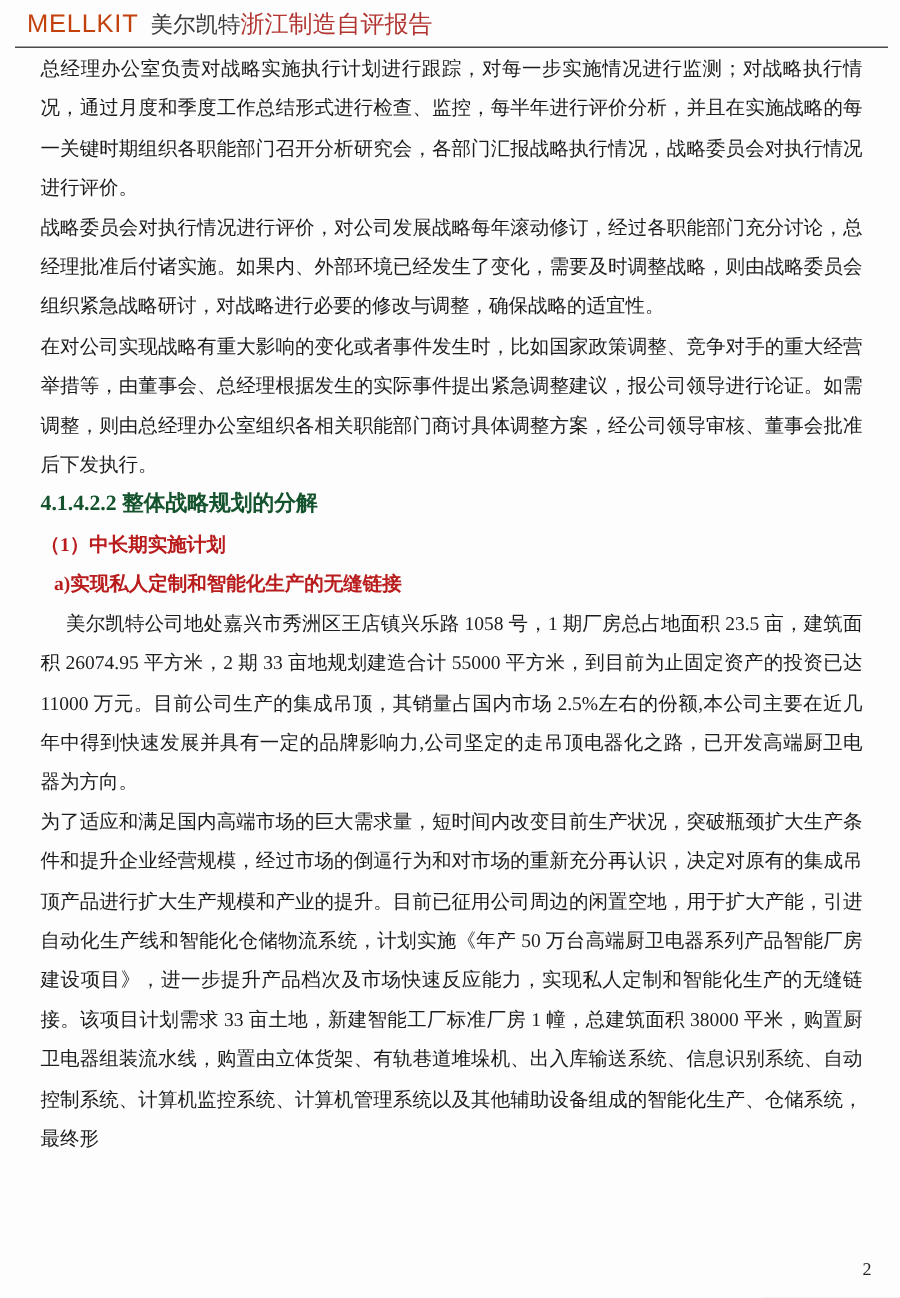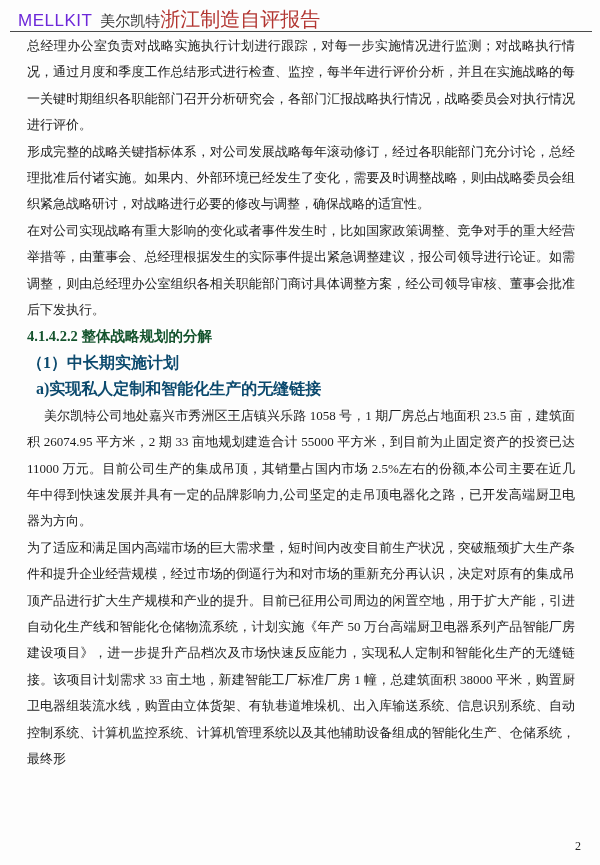--- a/index.html
+++ b/index.html
@@ -15,59 +15,59 @@
   
   .doc-header {
     position:absolute; top:6px; left:18px; right:12px;
     white-space:nowrap;
   }
   .brand-en {
     font-family:"Liberation Sans","DejaVu Sans",sans-serif;
     font-size:17px; font-weight:500; letter-spacing:0.5px;
   }
   .brand-cn { font-size:15px; margin-left:4px; }
-  .doc-title { font-size:20px; }
+  .doc-title { font-size:16px; }
   .header-rule {
     position:absolute; top:31px; left:10px; right:8px;
     border:none; border-top:1.6px solid #4a4a4a; margin:0;
   }
   
   .content {
     position:absolute; top:33px; left:27px; width:548px;
     font-size:13px; line-height:26.4px;
     text-align:justify;
   }
   .content p { margin:0; }
   .h-main {
     font-weight:bold; font-size:14.5px;
     color:#14532d;
   }
-  .h-sub { font-weight:bold; font-size:16px; color:#0c4a6e; }
+  .h-sub { font-weight:bold; font-size:13px; color:#b91c1c; }
   .h-sub-b { padding-left:9px; }
   .p-indent { text-indent:17px; }
   
   .page-number {
     position:absolute; right:19px; bottom:11px;
     font-size:12px; color:#222;
   }
 </style>
 </head>
 <body>
 
 <div class="page">
 
   <div class="doc-header">
-    <span class="brand-en" style="color: #6d28d9;">MELLKIT</span>
+    <span class="brand-en" style="color: #c2410c;">MELLKIT</span>
     <span class="brand-cn" style="color: rgb(58, 58, 58); font-family: Liberation Mono, monospace;">美尔凯特</span><span class="doc-title" style="color: rgb(178, 53, 49);">浙江制造自评报告</span>
   </div>
   <hr class="header-rule">
 
   <div class="content">
     <p>总经理办公室负责对战略实施执行计划进行跟踪，对每一步实施情况进行监测；对战略执行情况，通过月度和季度工作总结形式进行检查、监控，每半年进行评价分析，并且在实施战略的每一关键时期组织各职能部门召开分析研究会，各部门汇报战略执行情况，战略委员会对执行情况进行评价。</p>
-    <p>形成完整的战略关键指标体系，对公司发展战略每年滚动修订，经过各职能部门充分讨论，总经理批准后付诸实施。如果内、外部环境已经发生了变化，需要及时调整战略，则由战略委员会组织紧急战略研讨，对战略进行必要的修改与调整，确保战略的适宜性。</p>
+    <p>战略委员会对执行情况进行评价，对公司发展战略每年滚动修订，经过各职能部门充分讨论，总经理批准后付诸实施。如果内、外部环境已经发生了变化，需要及时调整战略，则由战略委员会组织紧急战略研讨，对战略进行必要的修改与调整，确保战略的适宜性。</p>
     <p>在对公司实现战略有重大影响的变化或者事件发生时，比如国家政策调整、竞争对手的重大经营举措等，由董事会、总经理根据发生的实际事件提出紧急调整建议，报公司领导进行论证。如需调整，则由总经理办公室组织各相关职能部门商讨具体调整方案，经公司领导审核、董事会批准后下发执行。</p>
     <p class="h-main">4.1.4.2.2 整体战略规划的分解</p>
     <p class="h-sub">（1）中长期实施计划</p>
     <p class="h-sub h-sub-b">a)实现私人定制和智能化生产的无缝链接</p>
     <p class="p-indent">美尔凯特公司地处嘉兴市秀洲区王店镇兴乐路 1058 号，1 期厂房总占地面积 23.5 亩，建筑面积 26074.95 平方米，2 期 33 亩地规划建造合计 55000 平方米，到目前为止固定资产的投资已达 11000 万元。目前公司生产的集成吊顶，其销量占国内市场 2.5%左右的份额,本公司主要在近几年中得到快速发展并具有一定的品牌影响力,公司坚定的走吊顶电器化之路，已开发高端厨卫电器为方向。</p>
     <p>为了适应和满足国内高端市场的巨大需求量，短时间内改变目前生产状况，突破瓶颈扩大生产条件和提升企业经营规模，经过市场的倒逼行为和对市场的重新充分再认识，决定对原有的集成吊顶产品进行扩大生产规模和产业的提升。目前已征用公司周边的闲置空地，用于扩大产能，引进自动化生产线和智能化仓储物流系统，计划实施《年产 50 万台高端厨卫电器系列产品智能厂房建设项目》，进一步提升产品档次及市场快速反应能力，实现私人定制和智能化生产的无缝链接。该项目计划需求 33 亩土地，新建智能工厂标准厂房 1 幢，总建筑面积 38000 平米，购置厨卫电器组装流水线，购置由立体货架、有轨巷道堆垛机、出入库输送系统、信息识别系统、自动控制系统、计算机监控系统、计算机管理系统以及其他辅助设备组成的智能化生产、仓储系统，最终形</p>
   </div>
 
   <div class="page-number">2</div>
 

